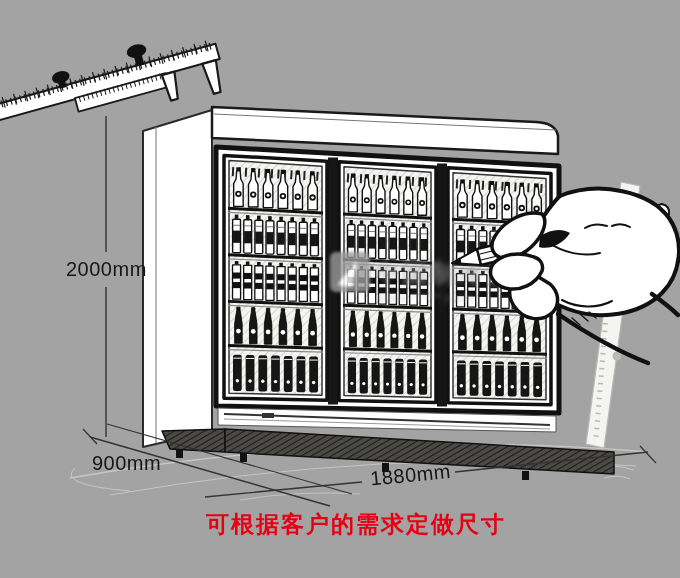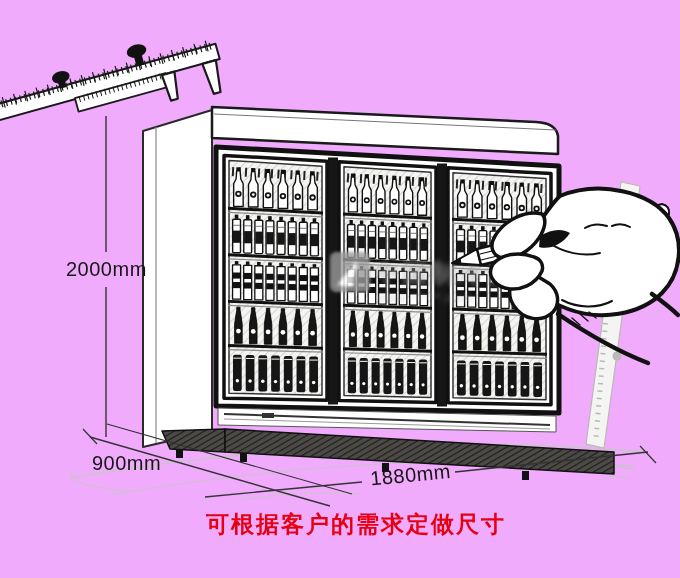--- a/index.html
+++ b/index.html
@@ -1,16 +1,16 @@
 <!DOCTYPE html>
 <html><head>
 <meta charset="utf-8">
 <style>
   html,body{margin:0;padding:0;background:#fff;}
-  #stage{position:relative;width:680px;height:578px;background:#f0abfc;overflow:hidden;
+  #stage{position:relative;width:680px;height:578px;background:#a3a3a3;overflow:hidden;
          font-family:"Liberation Sans", sans-serif;}
   svg{position:absolute;left:0;top:0;}
   text{font-family:"Liberation Sans", sans-serif;}
   .dim{fill:#161616;font-size:20px;letter-spacing:.5px;}
   .note{font-size:23px;font-weight:bold;letter-spacing:2px;}
   .wm1{font-size:26px;font-weight:bold;letter-spacing:2px;}
   .wm2{font-size:13px;letter-spacing:1px;}
   .blurred{filter:blur(2.2px);opacity:.75;}
 </style>
 </head>

